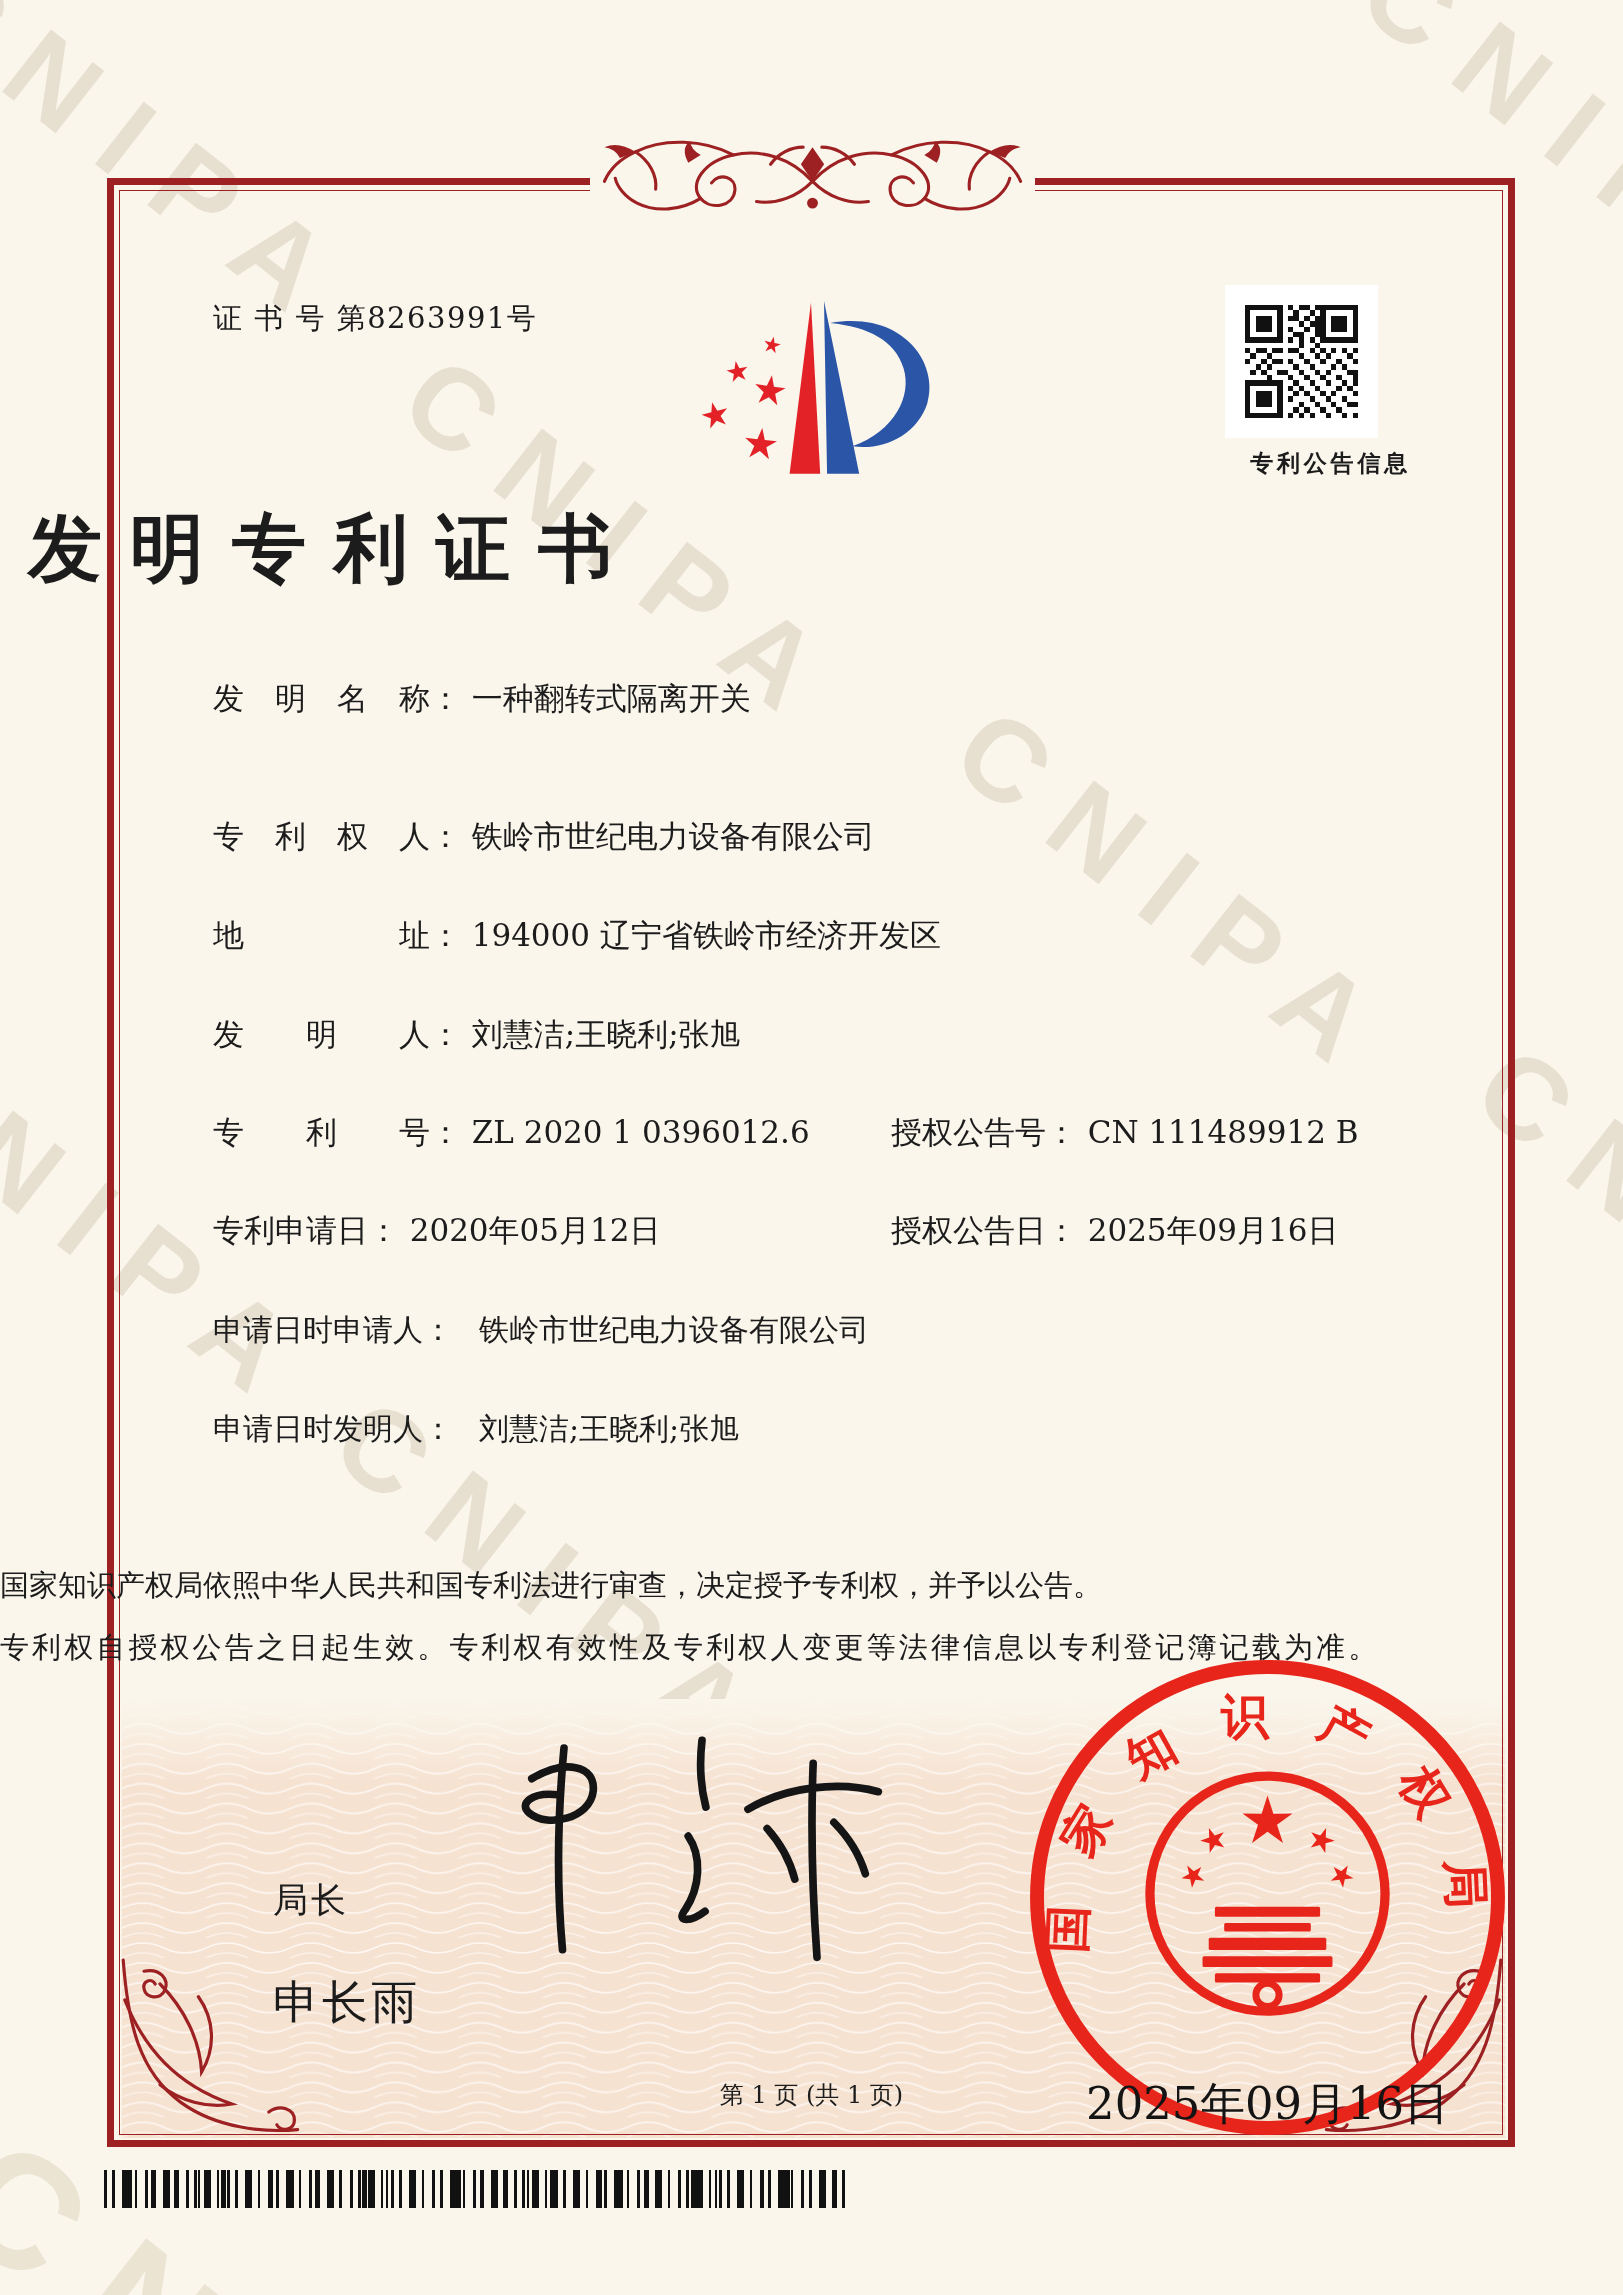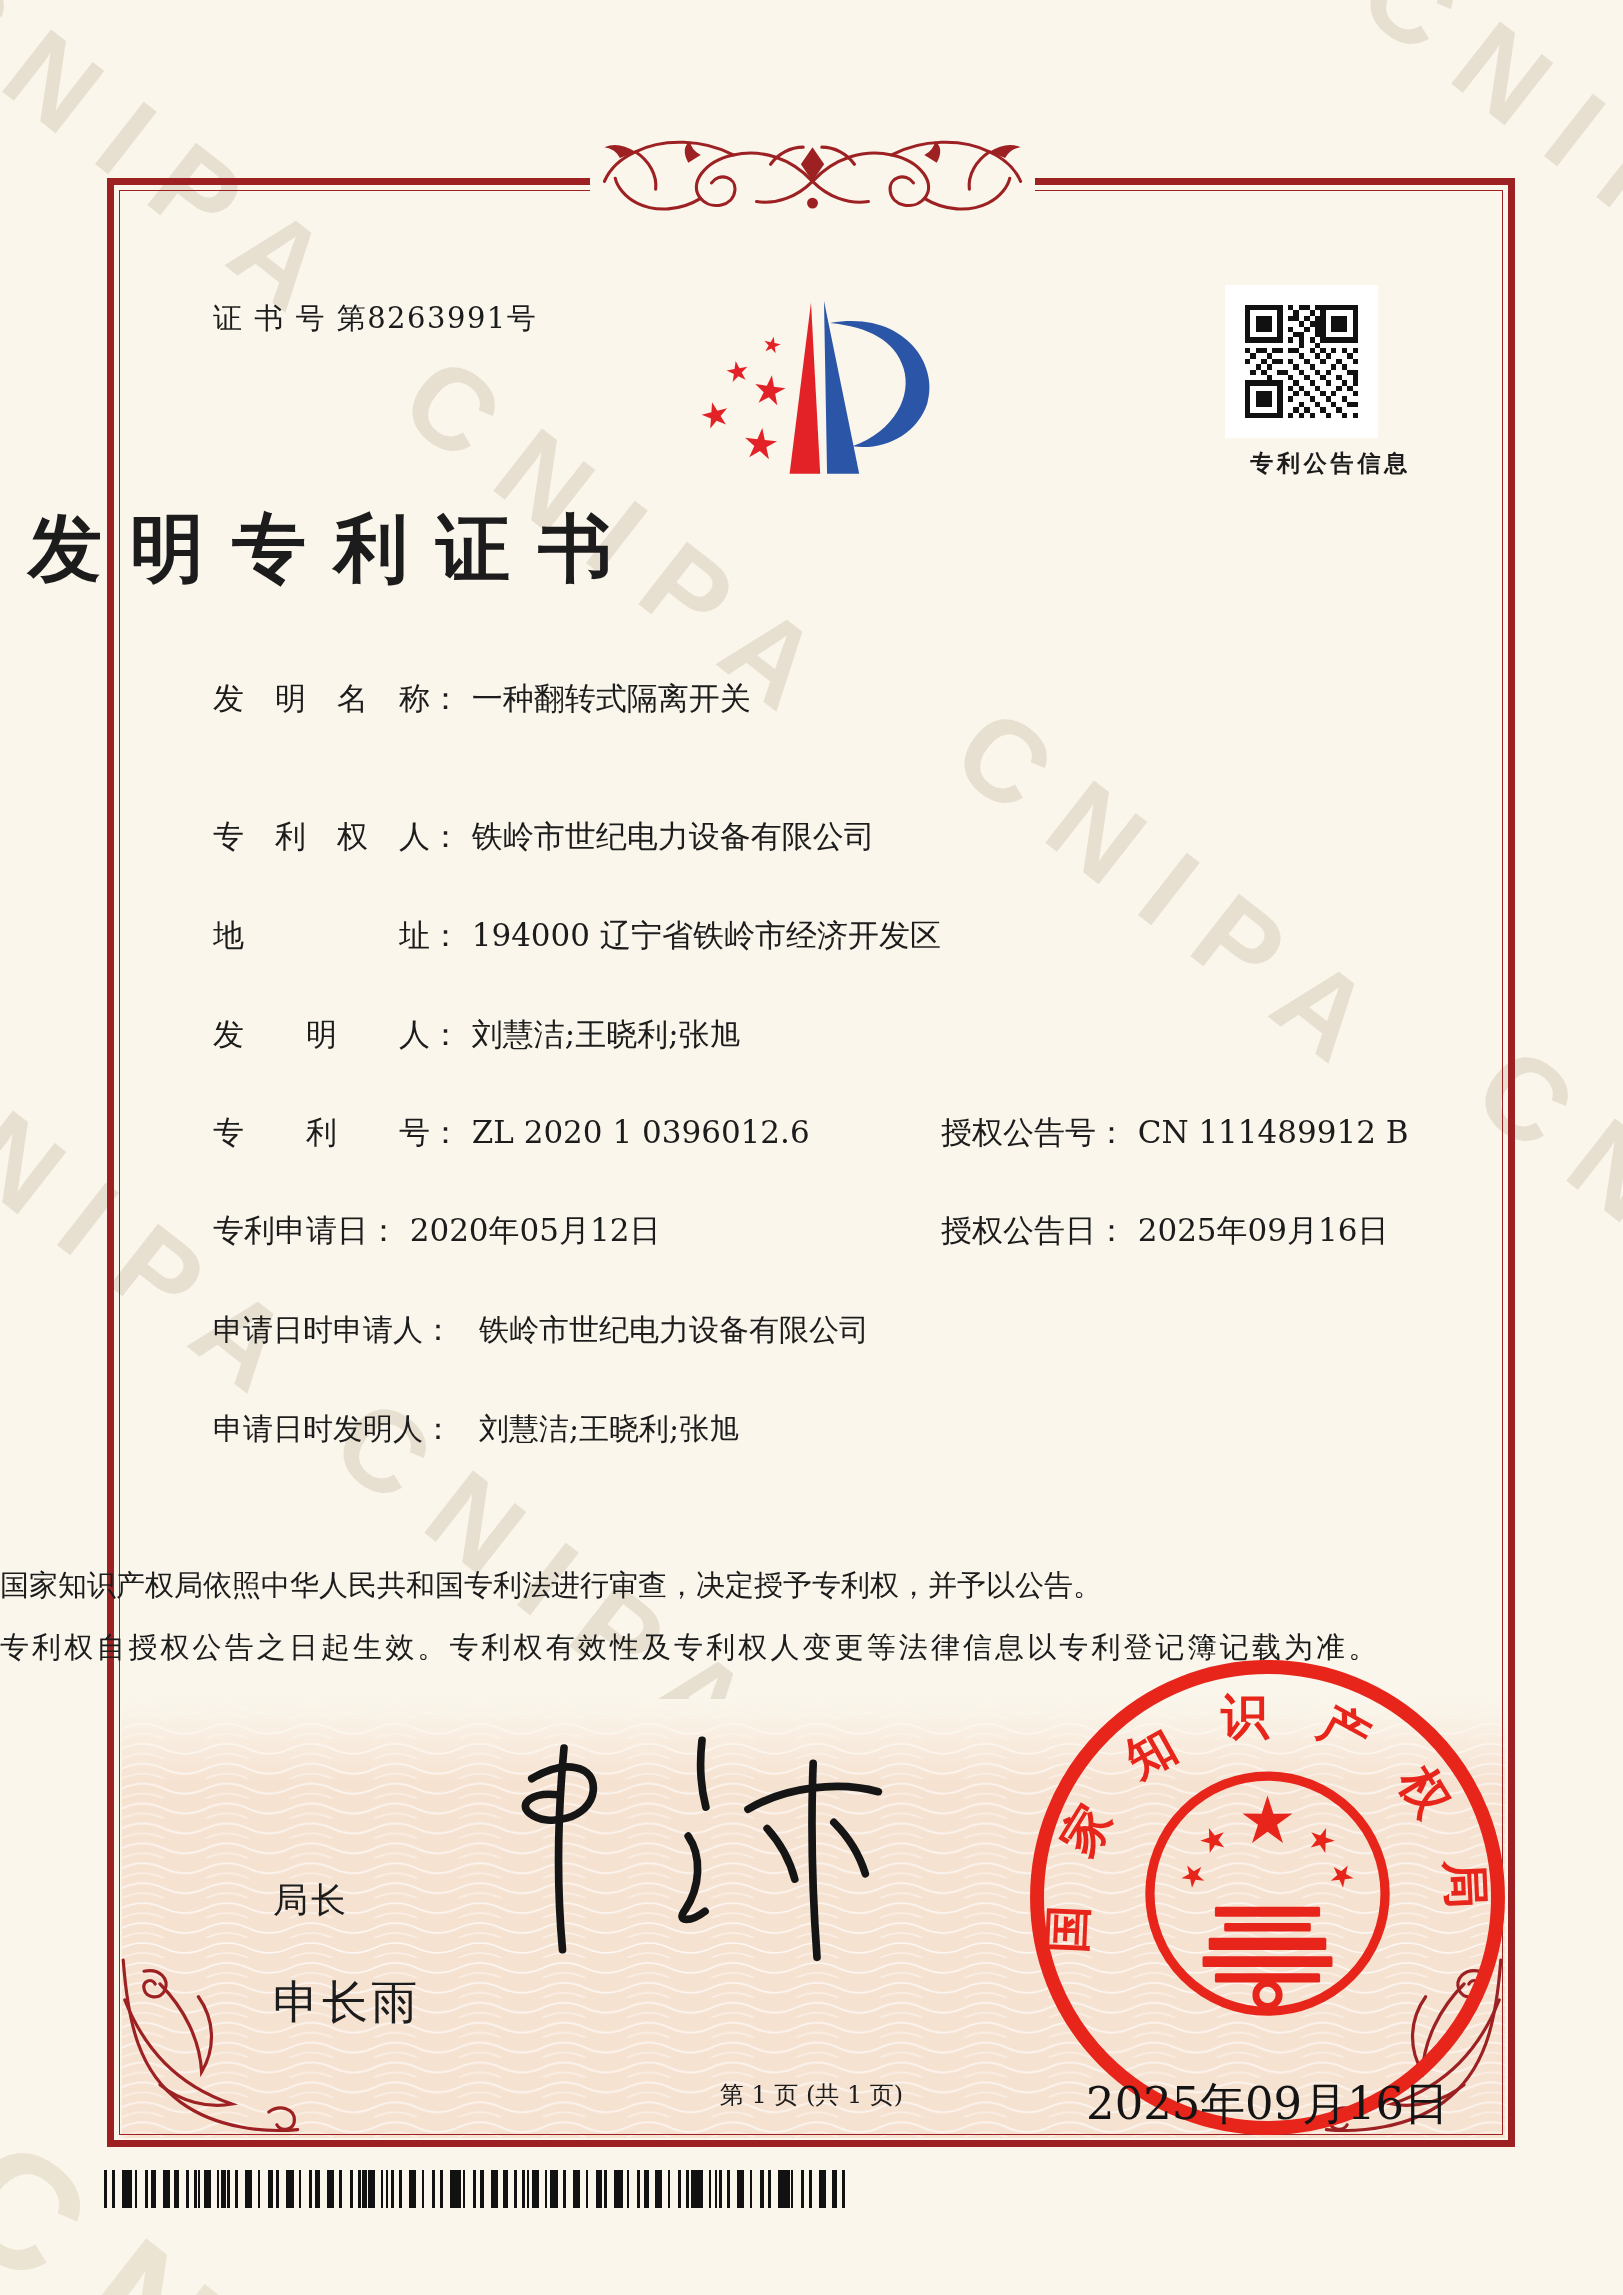--- a/index.html
+++ b/index.html
@@ -32,21 +32,21 @@
   .qr-box{position:absolute;left:1225px;top:285px;width:153px;height:153px;background:#fff}
   .qr-box svg{position:absolute;left:20px;top:20px;width:113px;height:113px}
   .qr-label{position:absolute;left:1196px;top:448px;width:215px;text-align:right;font-size:23px;font-weight:bold;letter-spacing:3.8px;white-space:nowrap}
   .title{
     position:absolute;left:0;right:0;top:500px;text-align:left;
     font-size:74px;font-weight:bold;letter-spacing:28px;text-indent:28px;white-space:nowrap;
   }
   
   .row{position:absolute;left:213px;font-size:31px;white-space:nowrap}
   .row .val{margin-left:10.7px}
-  .row-r{left:941px}
+  .row-r{left:891px}
   .row.small{font-size:30px}
   .row.small .val{margin-left:26px}
   
   .legal{position:absolute;left:0;right:0;text-align:left;font-size:29px;white-space:nowrap}
   #legal2{letter-spacing:3.1px}
   
   .band{position:absolute;left:121px;top:1699px;width:1385px;height:439px;overflow:hidden}
   .band .fade{position:absolute;left:0;top:0;right:0;height:84px;
     background:linear-gradient(#faf6ec,rgba(250,246,236,0))}
   

